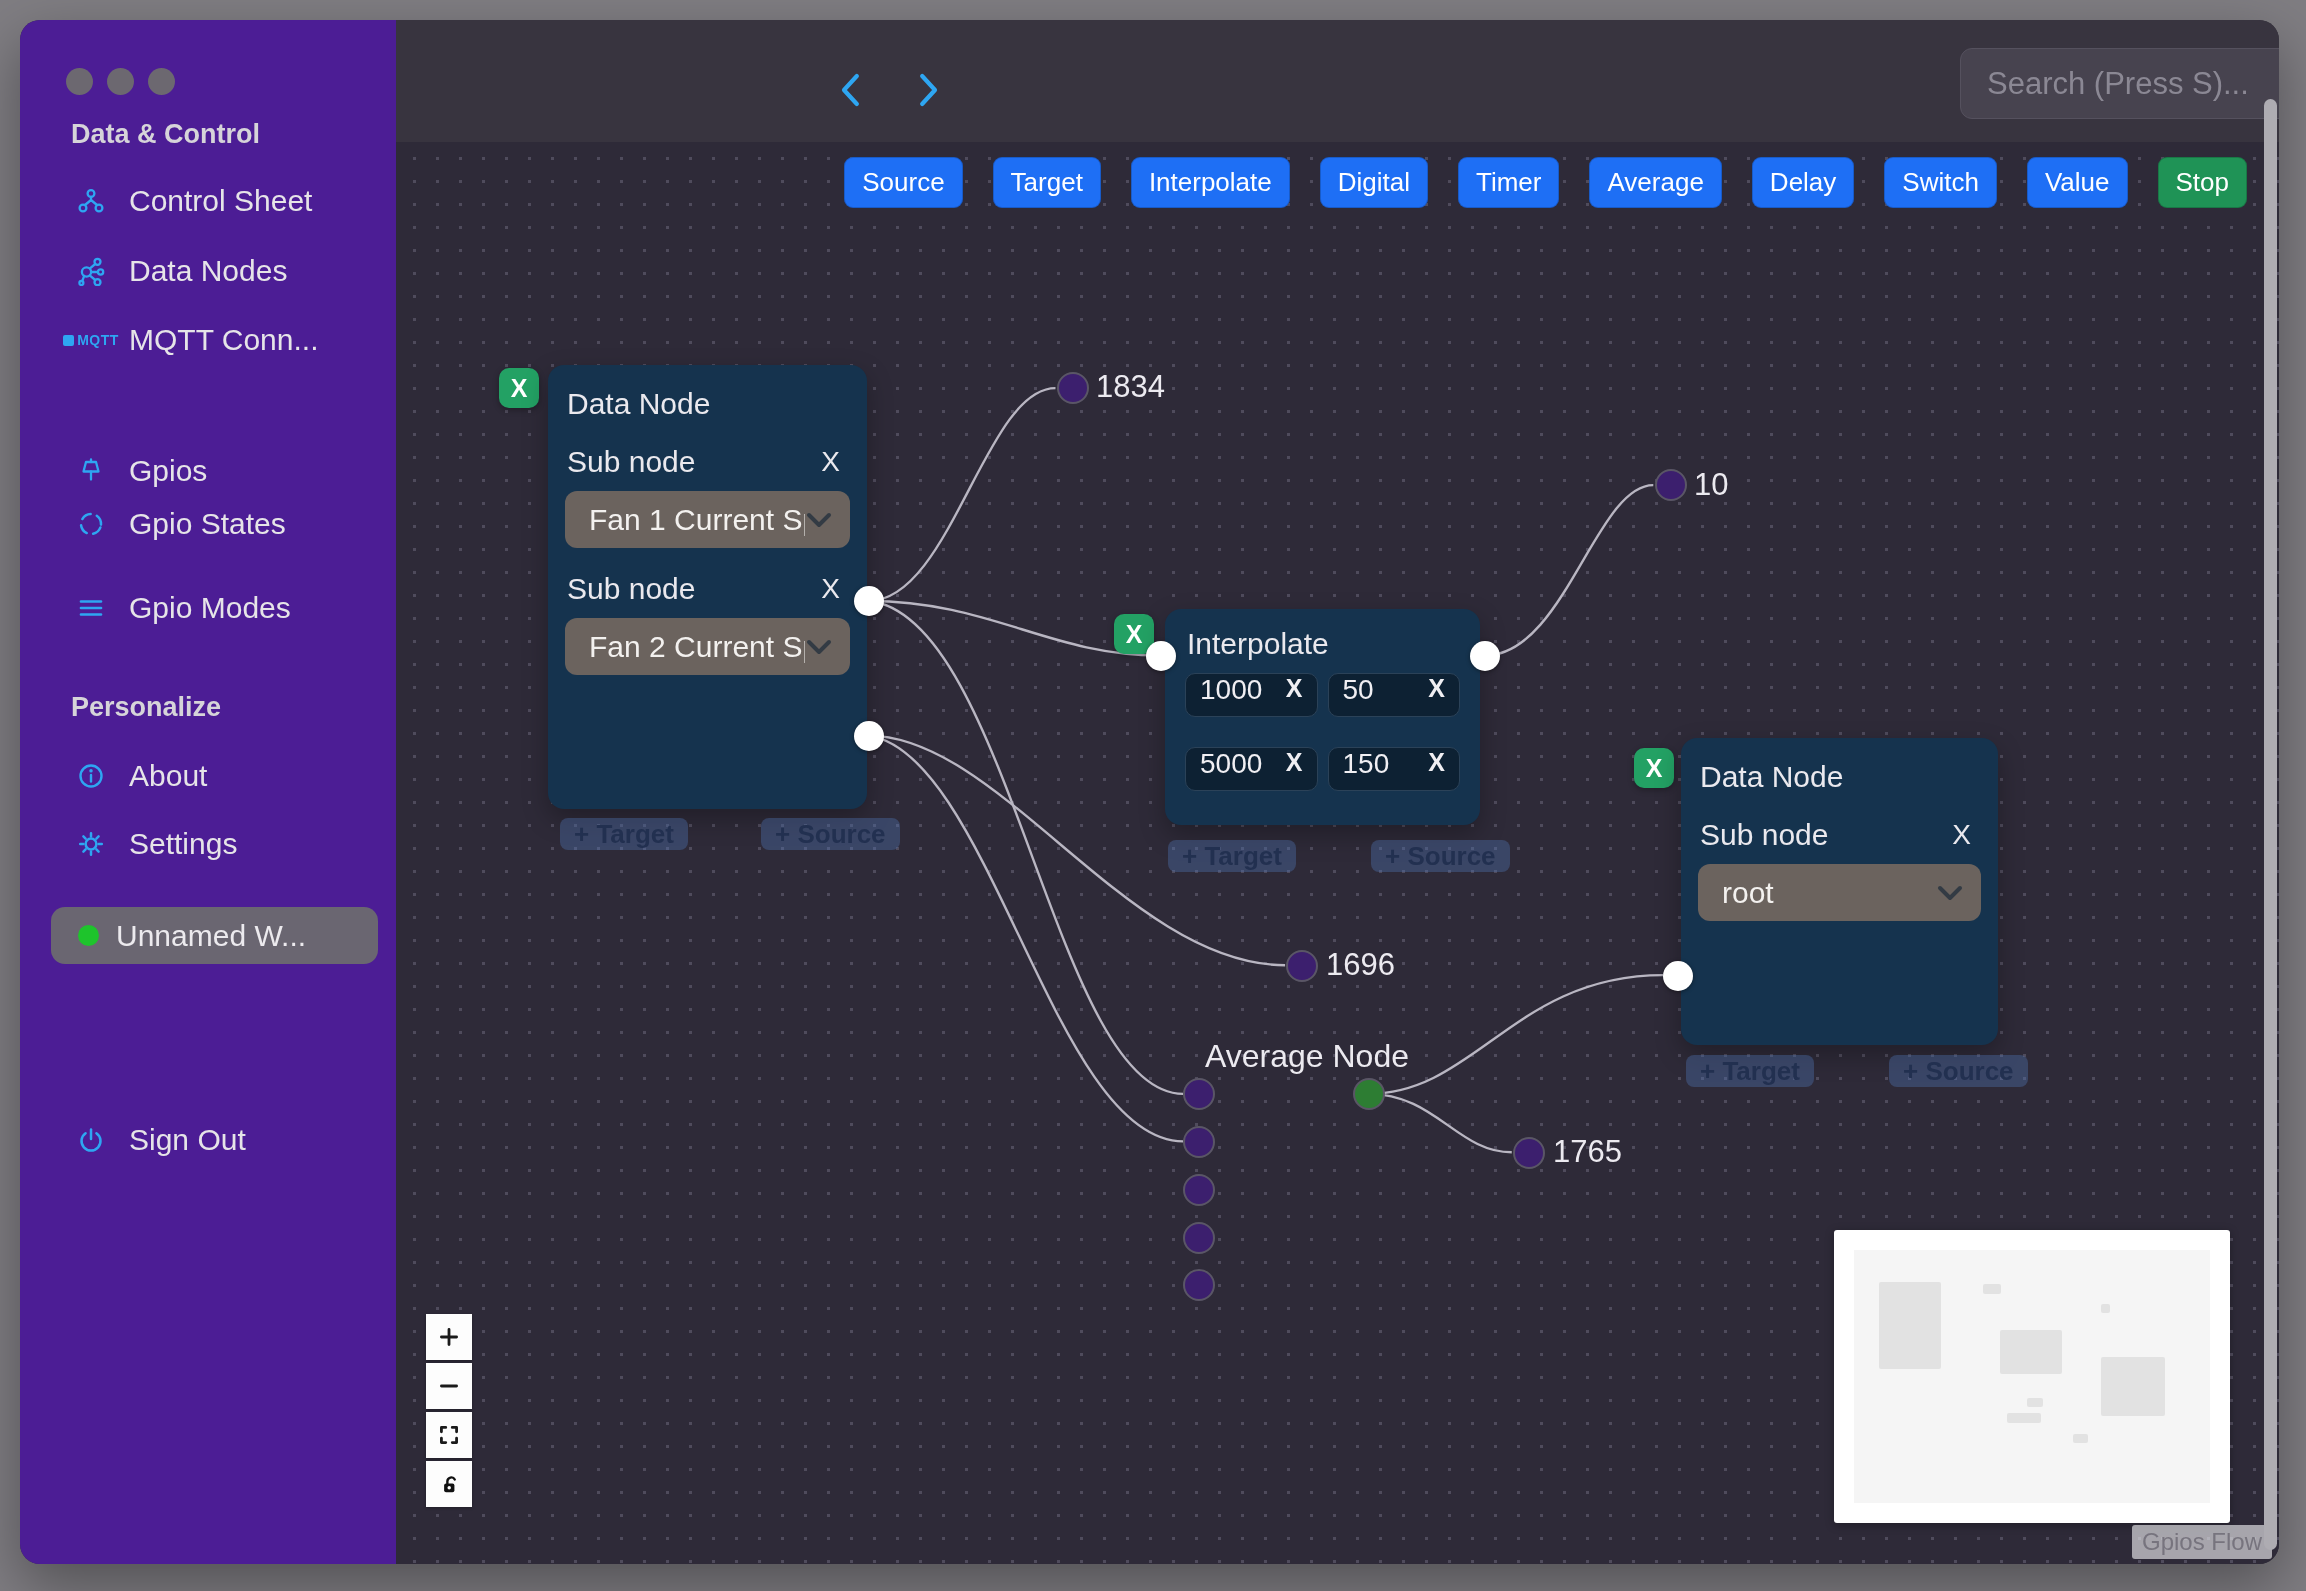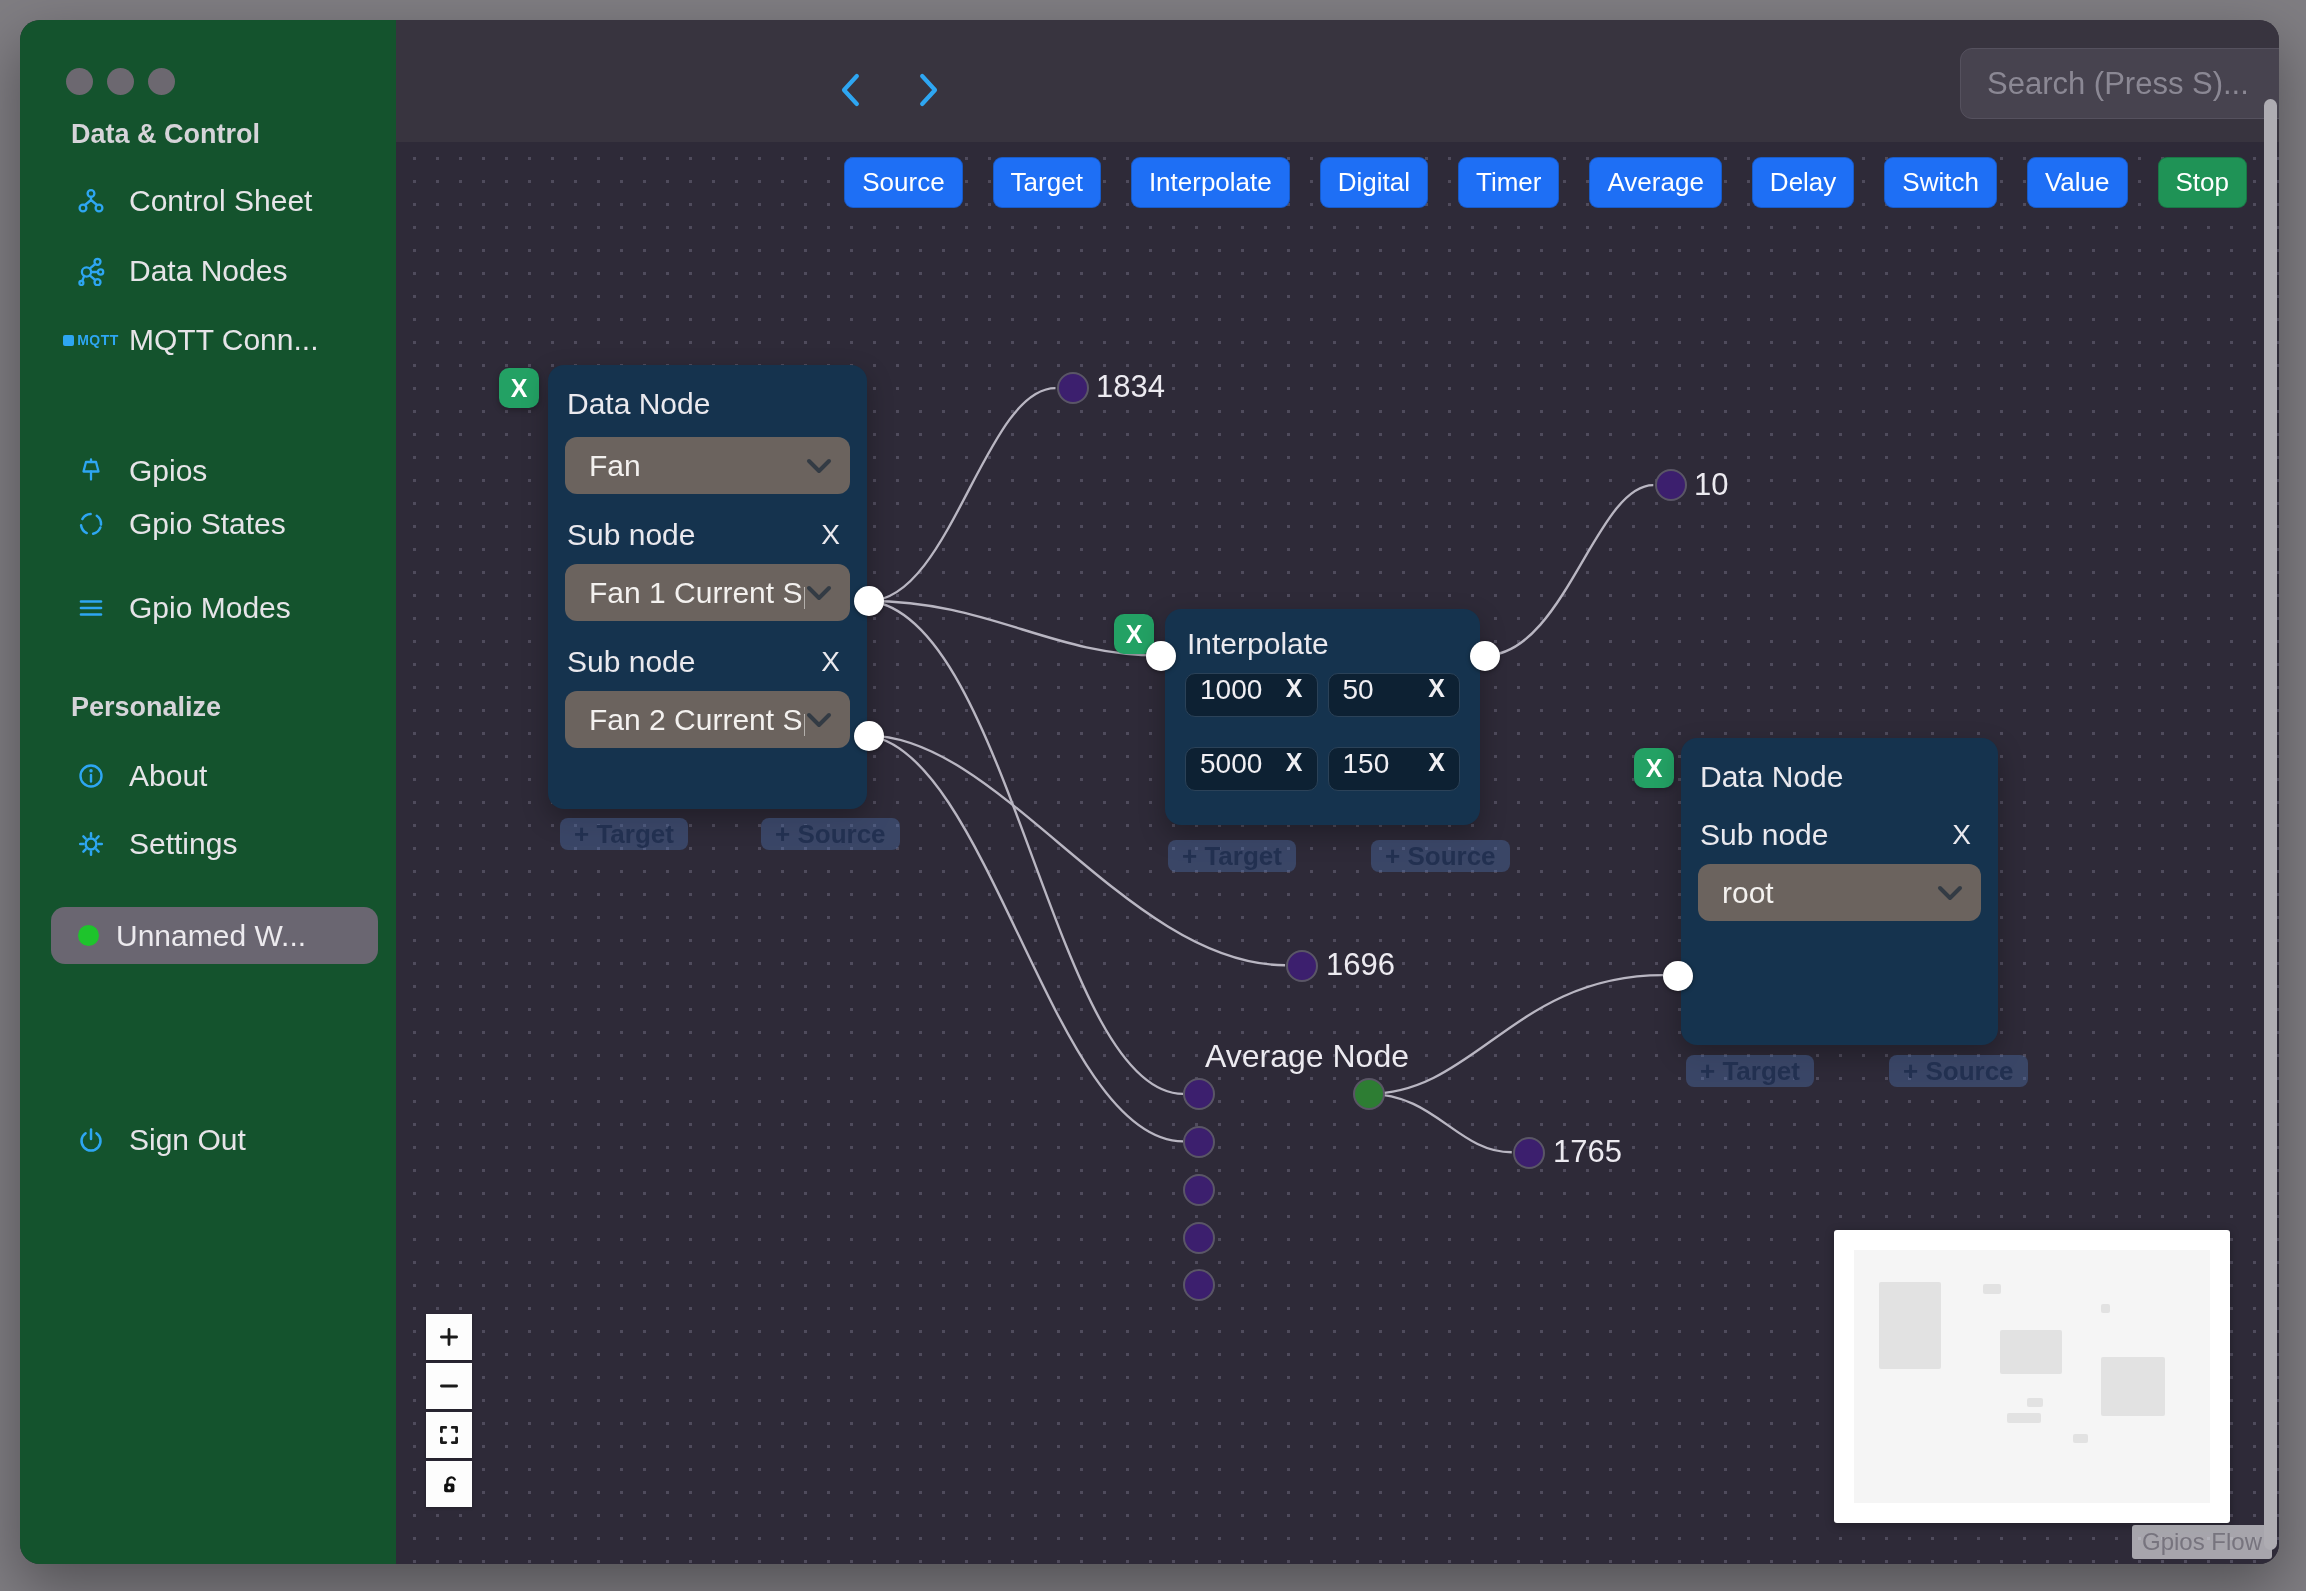--- a/index.html
+++ b/index.html
@@ -1,21 +1,21 @@
 <!DOCTYPE html>
 <html><head>
 <meta charset="utf-8">
 <style>
   html,body{margin:0;padding:0;}
   body{font-family:"Liberation Sans",sans-serif;}
   .desktop{position:relative;width:2307px;height:1592px;background:#7f7d82;overflow:hidden;}
   .window{position:absolute;left:20px;top:20px;width:2259px;height:1544px;border-radius:20px;overflow:hidden;
           background:#38343f;box-shadow:0 22px 59px rgba(0,0,0,.35);}
   
-  .sidebar{position:absolute;left:0;top:0;width:376px;height:100%;background:#14532d;}
+  .sidebar{position:absolute;left:0;top:0;width:376px;height:100%;background:#4c1d95;}
   .traffic{position:absolute;left:46px;top:48px;display:flex;gap:14px;}
   .traffic span{width:27px;height:27px;border-radius:50%;background:#6c6870;}
   .side-header{position:absolute;left:51px;font-size:27px;font-weight:600;color:#d6d4d9;}
   .side-item{position:absolute;left:51px;display:flex;align-items:center;gap:18px;height:44px;color:#e6e4e8;font-size:30px;cursor:pointer;white-space:nowrap;}
   .side-ico{width:40px;display:flex;justify-content:center;align-items:center;flex:none;}
   .mqtt-badge{display:flex;align-items:center;gap:3px;color:#2ea6f2;font-weight:700;font-size:14px;letter-spacing:0.5px;}
   .mqtt-badge i{display:block;width:11px;height:11px;background:#2ea6f2;border-radius:2px;}
   .ws-pill{position:absolute;left:31px;top:887px;width:327px;height:57px;border-radius:14px;background:#6a6671;
            display:flex;align-items:center;gap:17px;padding-left:27px;box-sizing:border-box;color:#eceaee;font-size:30px;cursor:pointer;}
   .ws-dot{width:21px;height:21px;border-radius:50%;background:#1ec42c;flex:none;}
@@ -225,26 +225,20 @@
     <button class="tb-btn">Switch</button>
     <button class="tb-btn">Value</button>
     <button class="tb-btn stop">Stop</button>
   </div>
 
   <div class="node-x" style="left:479px;top:348px;">
         <span>X</span>
       </div>
   <div class="node" style="left:528px;top:345px;width:319px;height:444px;">
     <div class="node-title">Data Node</div>
-    <div class="sel">
-      <span class="sel-label">Fan</span>
-      <svg width="26" height="16" viewBox="0 0 26 16">
-            <polyline points="3,3 13,13 23,3" fill="none" stroke="#333b44" stroke-width="4" stroke-linecap="round" stroke-linejoin="round"></polyline>
-          </svg>
-    </div>
     <div class="subrow">
       <span>Sub node</span>
       <span class="rm">X</span>
     </div>
     <div class="sel">
       <span class="sel-label">Fan 1 Current Spe</span>
       <svg width="26" height="16" viewBox="0 0 26 16">
             <polyline points="3,3 13,13 23,3" fill="none" stroke="#333b44" stroke-width="4" stroke-linecap="round" stroke-linejoin="round"></polyline>
           </svg>
     </div>

